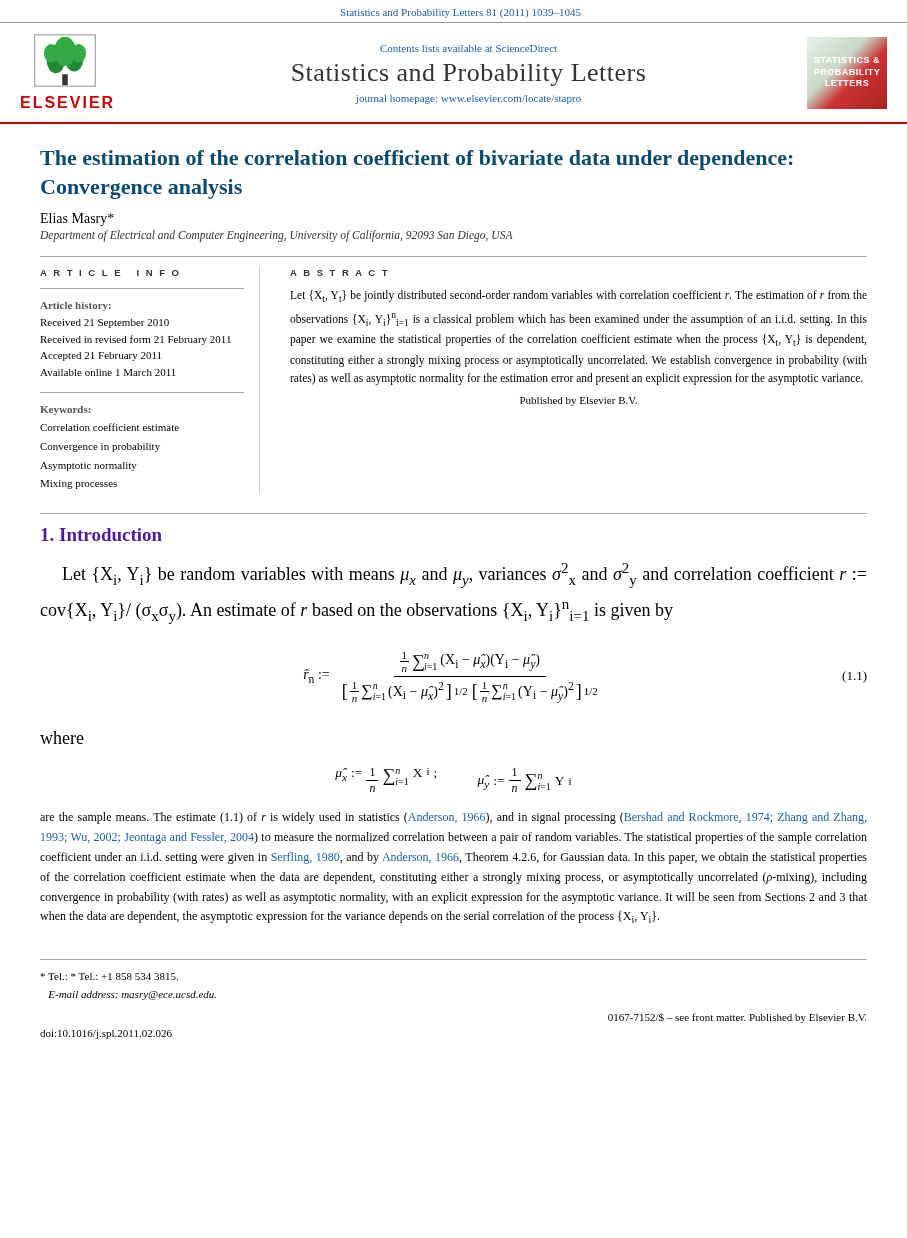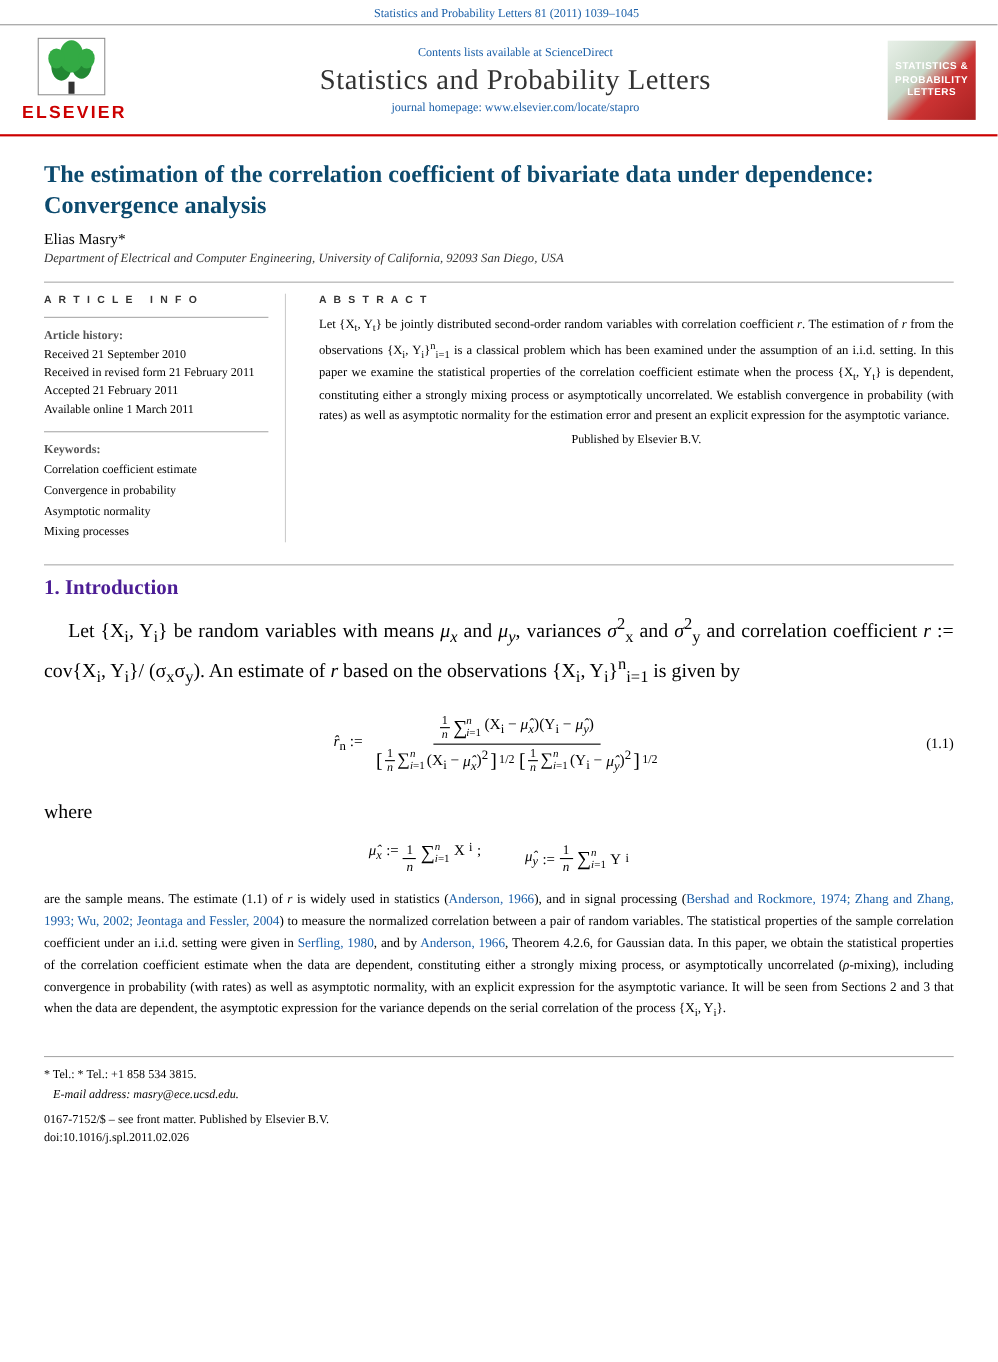--- a/index.html
+++ b/index.html
@@ -458,17 +458,17 @@
     </div>
   </div>
 
   <div class="footnote-area">
     <div class="footnote-text">
       * Tel.: <span>* Tel.: +1 858 534 3815.</span>
     </div>
     <div class="footnote-text">
       &nbsp;&nbsp;&nbsp;<span style="font-style:italic;">E-mail address: masry@ece.ucsd.edu.</span>
     </div>
-    <div class="footnote-text" style="margin-top:6px;">0167-7152/$ – see front matter.  Published by Elsevier B.V.</div>
+    <div class="footnote-text" style="margin-top:6px;text-align:right;">0167-7152/$ – see front matter.  Published by Elsevier B.V.</div>
     <div class="doi-text">doi:10.1016/j.spl.2011.02.026</div>
   </div>
 
 </div>
 
 </body></html>

